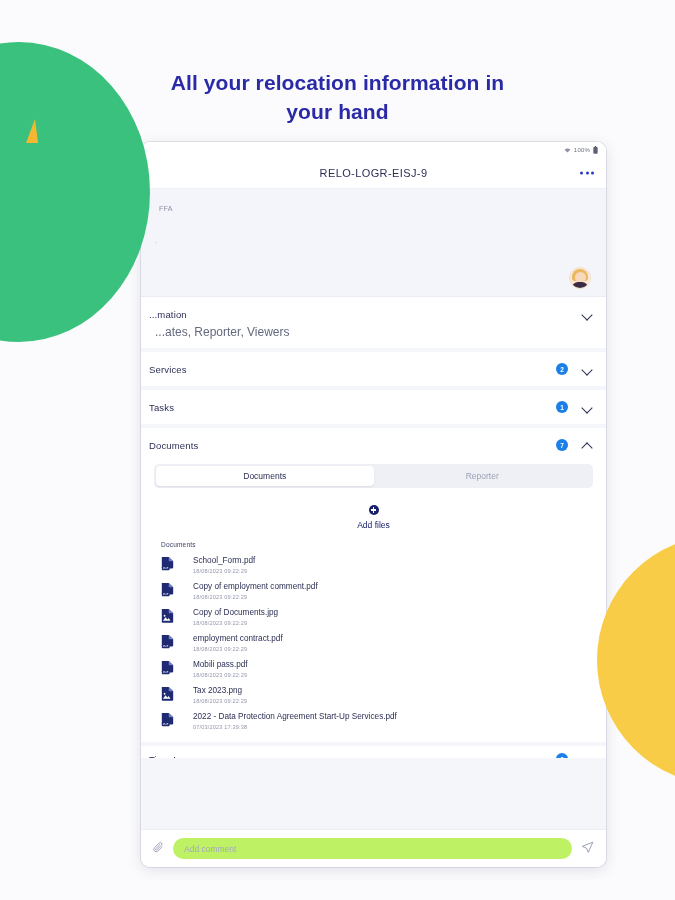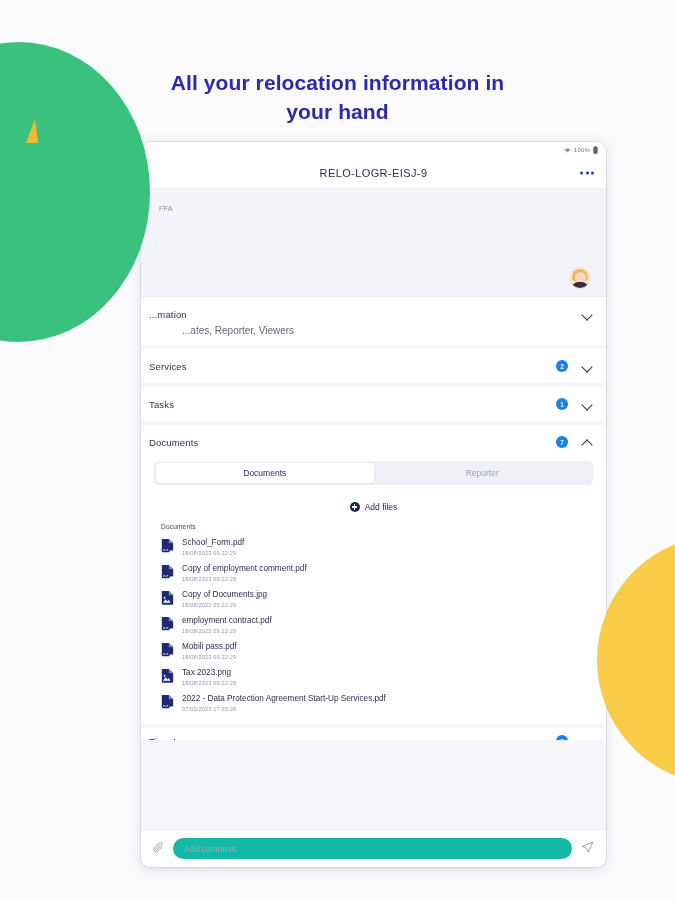--- a/index.html
+++ b/index.html
@@ -213,25 +213,24 @@
     position: absolute;
     left: 2px; top: 3px;
     width: 7px; height: 7px;
     border-right: 1.6px solid #2b2f55;
     border-bottom: 1.6px solid #2b2f55;
     transform: rotate(45deg);
   }
   .chev.up::before { transform: rotate(-135deg); top: 5px; }
 
   .acc-sub {
-    font-size: 10px;
+    font-size: 12px;
     color: #63697d;
     padding: 0 6px 9px 14px;
     margin-top: -6px;
-    margin-left: 27px;
   }
 
   
   .docs-body {
     background: #ffffff;
     padding: 0 0 8px 0;
   }
   .tabs {
     display: flex;
     margin: 2px 13px 0 13px;
@@ -249,25 +248,26 @@
     cursor: pointer;
   }
   .tab.active {
     background: #ffffff;
     color: #2b2f55;
     box-shadow: 0 1px 2px rgba(40,45,80,0.10);
   }
 
   .addfiles {
     display: flex;
-    align-items: flex-start;
+    align-items: center;
     justify-content: center;
     gap: 5px;
     margin: 17px 0 11px 0;
     cursor: pointer;
+    flex-direction: column;
   }
   .plus-icon {
     width: 10px; height: 10px;
     border-radius: 50%;
     background: #18206b;
     position: relative;
     display: inline-block;
   }
   .plus-icon::before, .plus-icon::after {
     content: "";
@@ -284,21 +284,21 @@
   .docs-label {
     font-size: 6.5px;
     color: #3a3f63;
     padding: 0 0 4px 20px;
     letter-spacing: 0.2px;
   }
   .doc-row {
     display: flex;
     align-items: flex-start;
     padding: 3px 14px 3px 20px;
-    gap: 8px;
+    gap: 19px;
     cursor: pointer;
   }
   .doc-icon { flex: 0 0 auto; margin-top: 1px; }
   .doc-meta { display: flex; flex-direction: column; gap: 2px; padding-top: 1px; }
   .doc-name {
     font-size: 8.2px;
     color: #2b2f55;
     line-height: 10px;
   }
   .doc-date {
@@ -327,21 +327,21 @@
     border-top: 1px solid #eceef4;
     display: flex;
     align-items: center;
     padding: 0 12px;
     gap: 9px;
     box-sizing: border-box;
   }
   .clip-icon { flex: 0 0 auto; }
   .comment-input {
     flex: 1;
-    background: #14b8a6;
+    background: #bef264;
     border: none;
     border-radius: 11px;
     height: 21px;
     padding: 0 11px;
     font-size: 8.5px;
     color: #3a3f63;
     font-family: "Liberation Sans", sans-serif;
     outline: none;
   }
   .comment-input::placeholder { color: #a4a9ba; }

